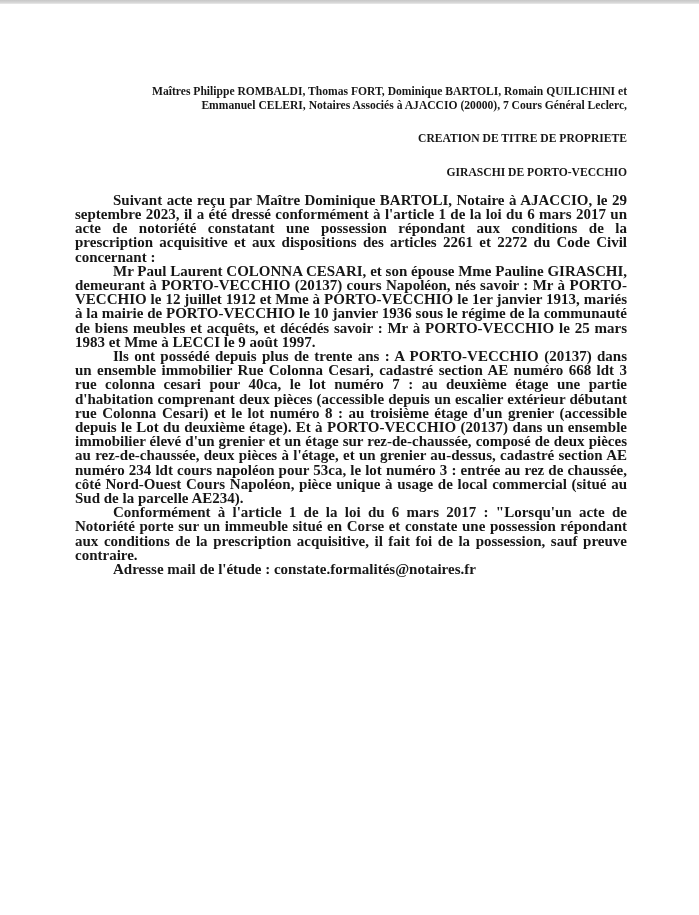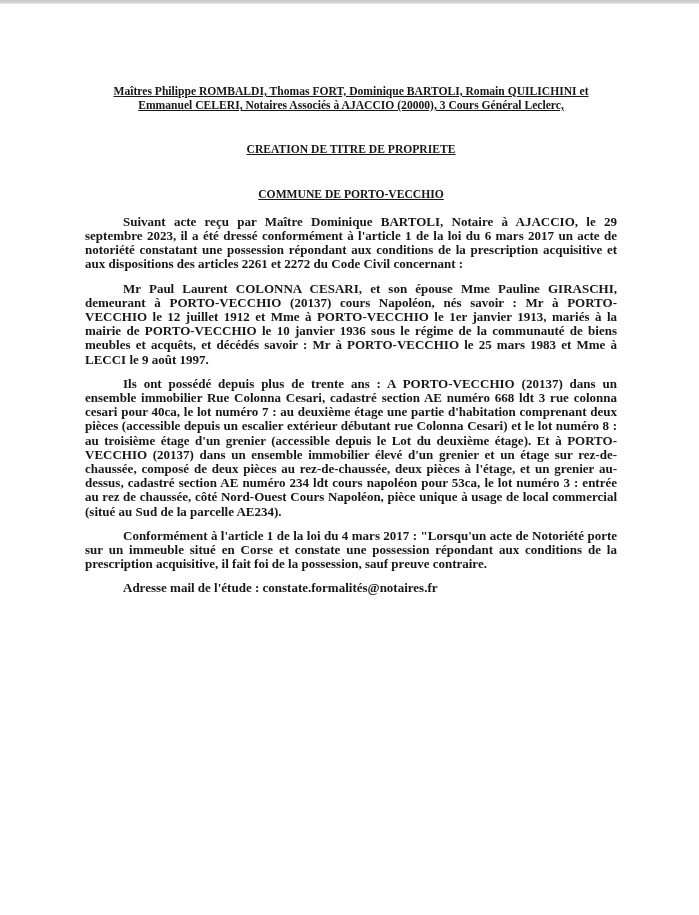--- a/index.html
+++ b/index.html
@@ -18,54 +18,53 @@
     color: #171717;
   }
   .top-edge {
     height: 4px;
     background: linear-gradient(180deg, #c6c6c6 0%, #d9d9d9 70%, #ececec 100%);
   }
   .content {
     padding: 81px 72px 0 75px;
   }
   .center {
-    text-align: center;
-    text-decoration: underline;
+    text-align: right;
   }
   .header-line {
     font-size: 11.6px;
     line-height: 14.2px;
   }
   .title-line {
-    margin-top: 30px;
+    margin-top: 19px;
     font-size: 11.6px;
     line-height: 14.2px;
   }
   .body-block {
     margin-top: 13px;
   }
   .body-block p {
-    margin: 10px;
-    font-size: 13px;
+    margin: 0;
+    font-size: 15px;
     line-height: 14.2px;
     text-align: justify;
     text-indent: 38px;
   }
 </style>
 </head>
 <body>
 
 <div class="page">
   <div class="top-edge"></div>
   <div class="content">
     <div class="header-line center">Maîtres Philippe ROMBALDI, Thomas FORT, Dominique BARTOLI, Romain QUILICHINI et</div>
-    <div class="header-line center">Emmanuel CELERI, Notaires Associés à AJACCIO (20000), 3 Cours Général Leclerc,</div>
+    <div class="header-line center">Emmanuel CELERI, Notaires Associés à AJACCIO (20000), 7 Cours Général Leclerc,</div>
     <div class="title-line center">CREATION DE TITRE DE PROPRIETE</div>
-    <div class="title-line center">COMMUNE DE PORTO-VECCHIO</div>
+    <div class="title-line center">GIRASCHI DE PORTO-VECCHIO</div>
     <div class="body-block">
       <p>Suivant acte reçu par Maître Dominique BARTOLI, Notaire à AJACCIO, le 29 septembre  2023, il a été dressé conformément à l'article 1 de la loi du 6 mars 2017 un acte de notoriété constatant une possession répondant aux conditions de la prescription acquisitive et aux dispositions des articles 2261 et 2272 du Code Civil concernant :</p>
       <p>Mr Paul Laurent COLONNA CESARI, et son épouse Mme Pauline GIRASCHI, demeurant à PORTO-VECCHIO (20137) cours Napoléon, nés savoir : Mr à PORTO-VECCHIO le 12 juillet 1912 et Mme à PORTO-VECCHIO le 1er janvier 1913, mariés à la mairie de PORTO-VECCHIO le 10 janvier 1936 sous le régime de la communauté de biens meubles et acquêts, et décédés savoir : Mr à PORTO-VECCHIO le 25 mars 1983 et Mme à LECCI le 9 août 1997.</p>
       <p>Ils ont possédé depuis plus de trente ans : A PORTO-VECCHIO (20137) dans un ensemble immobilier Rue Colonna Cesari, cadastré section AE numéro 668 ldt 3 rue colonna cesari pour 40ca, le lot numéro 7 : au deuxième étage une partie d'habitation comprenant deux pièces (accessible depuis un escalier extérieur débutant rue Colonna Cesari) et le lot numéro 8 : au troisième étage d'un grenier (accessible depuis le Lot du deuxième étage). Et à PORTO-VECCHIO (20137) dans un ensemble immobilier élevé d'un grenier et un étage sur rez-de-chaussée, composé de deux pièces au rez-de-chaussée, deux pièces à l'étage, et un grenier au-dessus, cadastré section AE numéro 234 ldt cours napoléon pour 53ca, le lot numéro 3 : entrée au rez de chaussée, côté Nord-Ouest Cours Napoléon, pièce unique à usage de local commercial (situé au Sud de la parcelle AE234).</p>
-      <p>Conformément à l'article 1 de la loi du 4 mars 2017 : "Lorsqu'un acte de Notoriété porte sur un immeuble situé en Corse et constate une possession répondant aux conditions de la prescription acquisitive, il fait foi de la possession, sauf preuve contraire.</p>
+      <p>Conformément à l'article 1 de la loi du 6 mars 2017 : "Lorsqu'un acte de Notoriété porte sur un immeuble situé en Corse et constate une possession répondant aux conditions de la prescription acquisitive, il fait foi de la possession, sauf preuve contraire.</p>
       <p>Adresse mail de l'étude : constate.formalités@notaires.fr</p>
     </div>
   </div>
 </div>
 
 </body></html>

